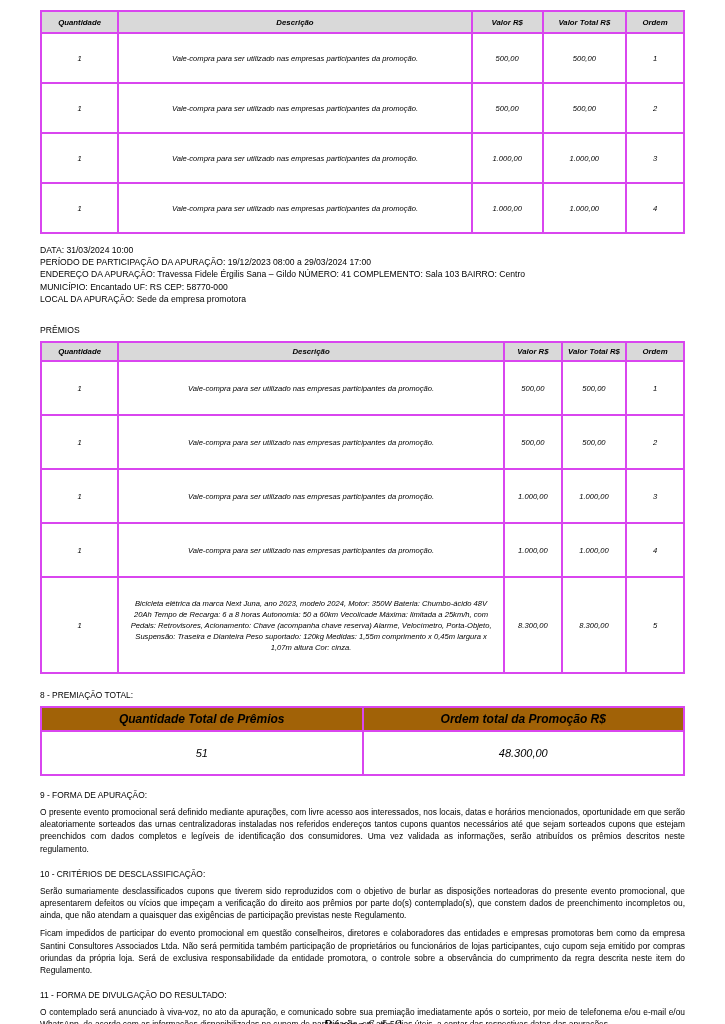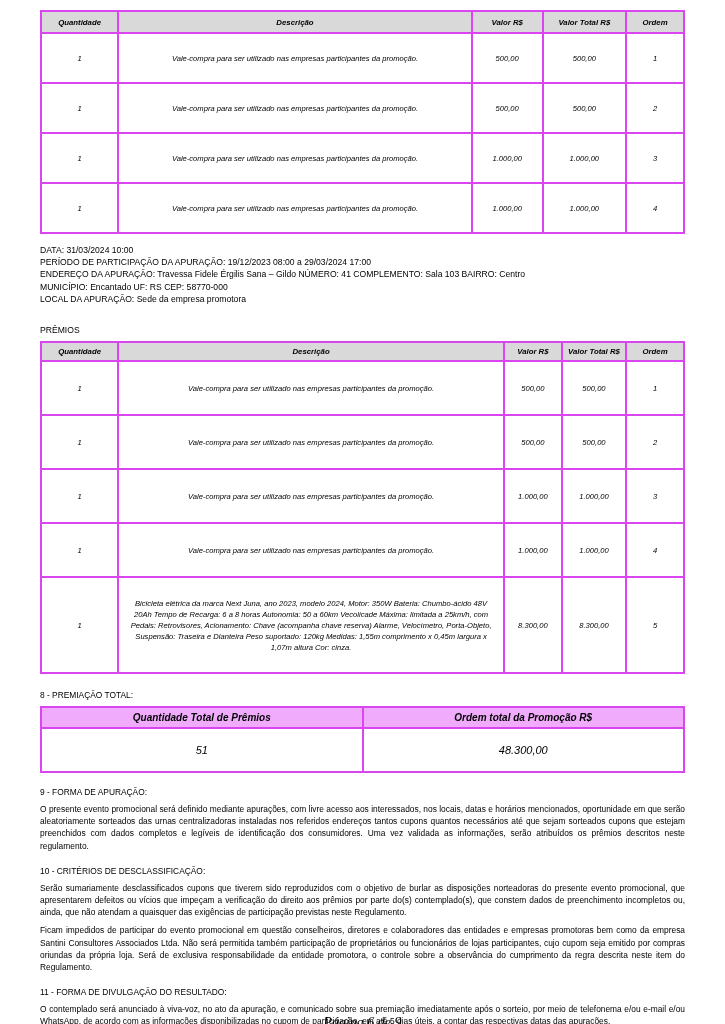--- a/index.html
+++ b/index.html
@@ -60,22 +60,22 @@
     text-align: center;
     height: 46px;
   }
   .tbl2 td.bigdesc {
     text-align: center;
     height: 86px;
     line-height: 1.45;
     padding: 4px 8px;
   }
   .tbl3 th {
-    background: #f0abfc;
-    font-size: 10px;
+    background: #a16207;
+    font-size: 12px;
     font-weight: bold;
     text-align: center;
     padding: 4px;
     margin-left: 8px;
   }
   .tbl3 td {
     font-size: 11px;
     text-align: center;
     height: 36px;
   }

